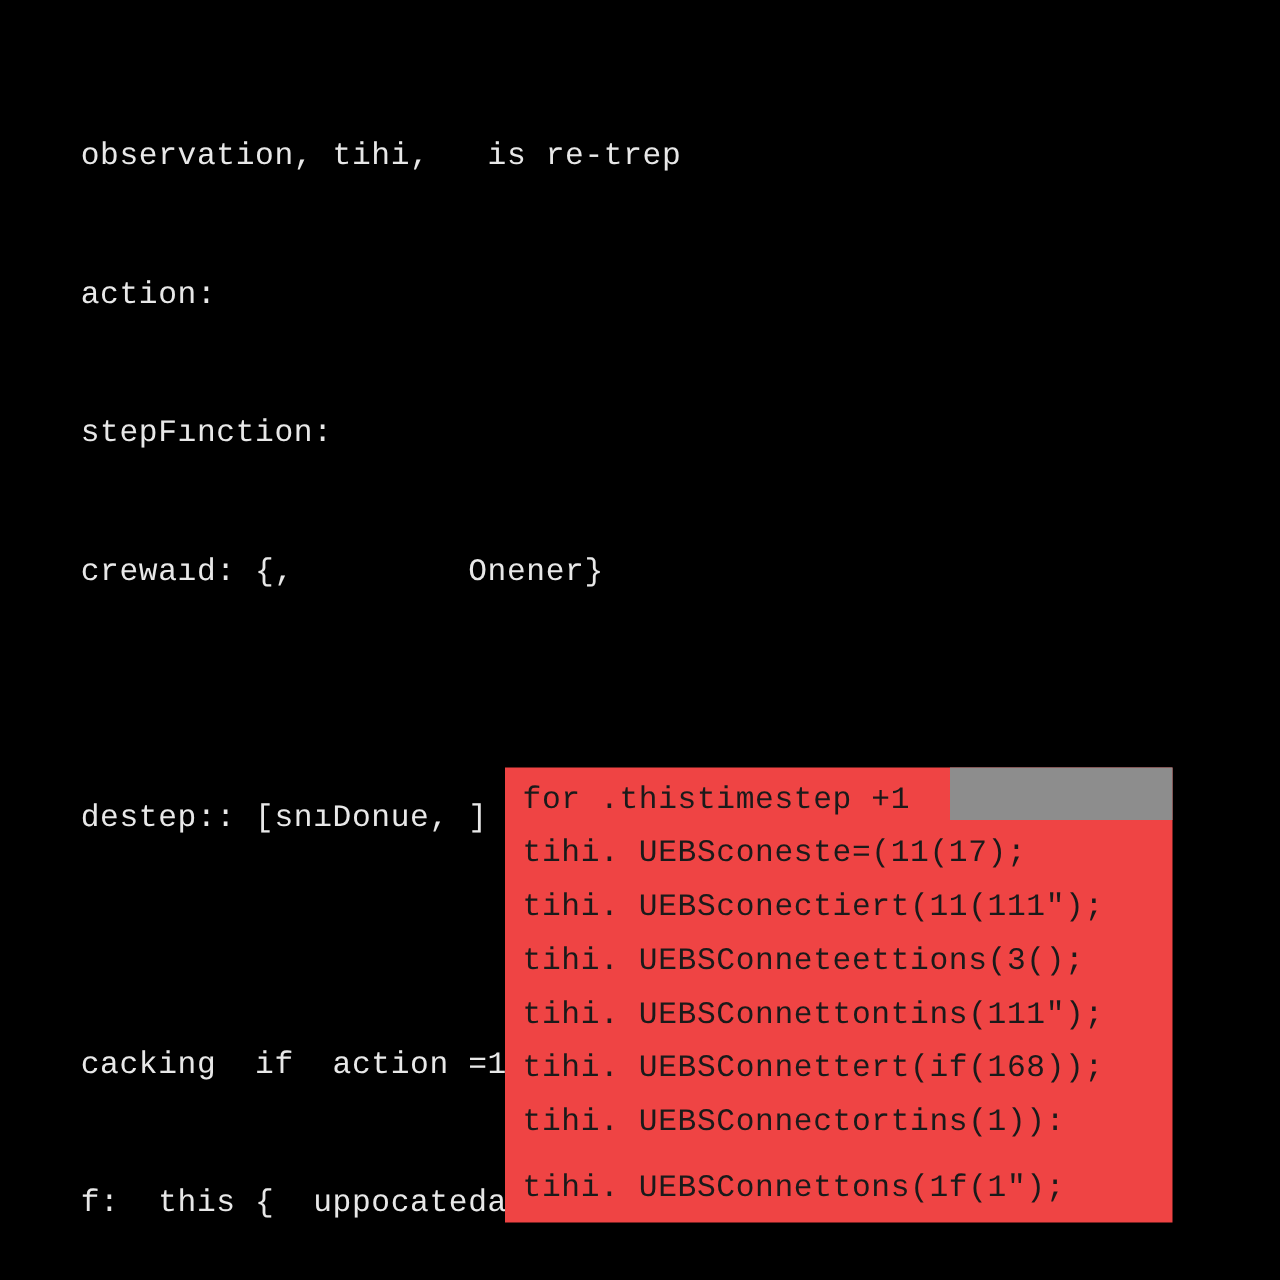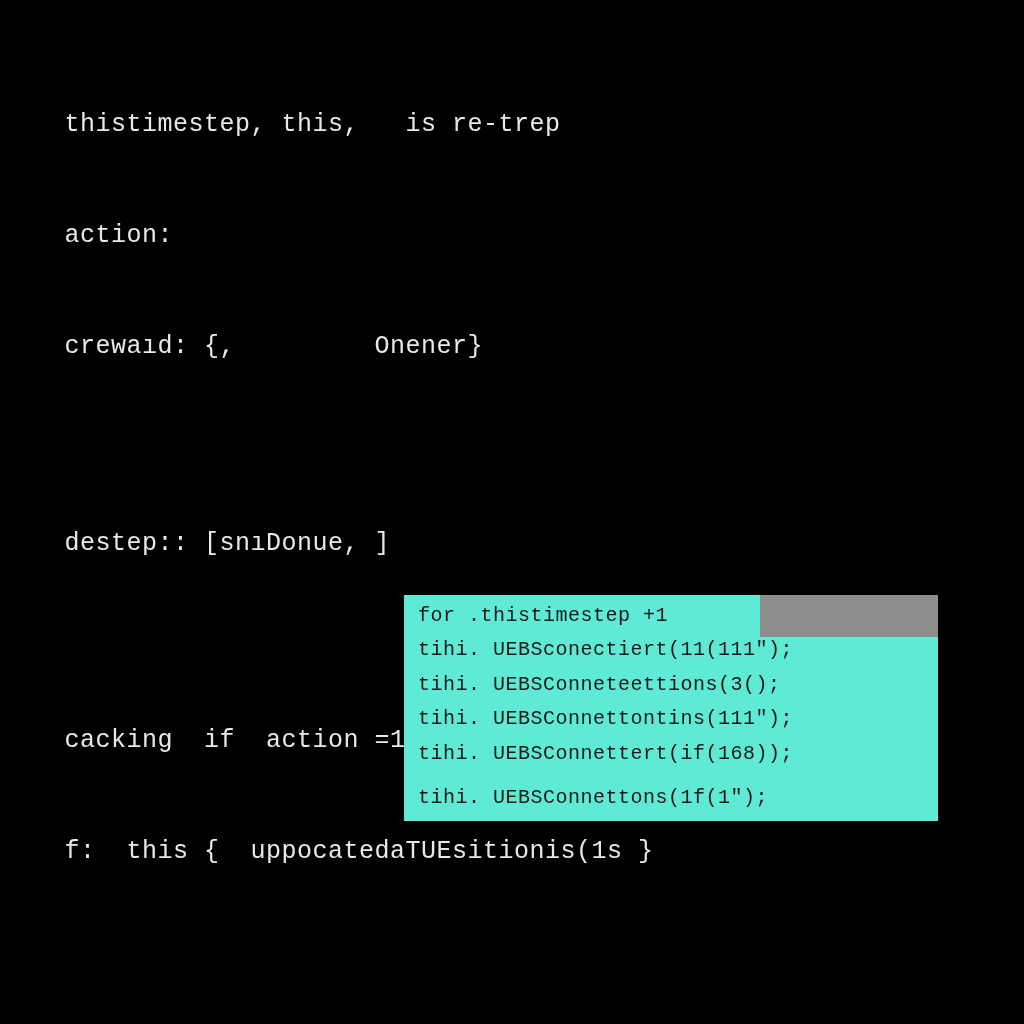--- a/index.html
+++ b/index.html
@@ -21,26 +21,26 @@
     width: 988px;
     line-height: 1.48;
     white-space: pre;
   }
   .line {
     display: block;
   }
   .popup {
     position: absolute;
     left: 404px;
-    top: 595px;
+    top: 614px;
     width: 534px;
-    background: #5eead4;
+    background: #ef4444;
     color: #1a1a1a;
     font-family: "Courier New", Courier, monospace;
-    font-size: 20px;
+    font-size: 25px;
     line-height: 1.72;
     padding: 4px 14px 6px 14px;
     box-sizing: border-box;
     letter-spacing: 0.5px;
   }
   .popup .item {
     display: block;
     white-space: pre;
   }
   .popup .sel {
@@ -57,22 +57,23 @@
     z-index: 1;
   }
   .gap {
     height: 12px;
   }
 </style>
 </head>
 <body>
 
 <div class="editor">
-  <span class="line">   thistimestep, this,   is re-trep</span>
+  <span class="line">   observation, tihi,   is re-trep</span>
   <span class="line">   action:</span>
+  <span class="line">   stepFınction:</span>
   <span class="line">   crewaıd: {,         Onener}</span>
   <div class="gap"></div>
   <span class="line">   destep:: [snıDonue, ]</span>
   <div class="gap"></div>
   <span class="line">   cacking  if  action =11};</span>
   <span class="line">   f:  this {  uppocatedaTUEsitionis(1s }</span>
   
   
   
   
@@ -83,20 +84,22 @@
   
   
   
   
 </div>
 
 <div class="popup">
   <div class="sel"></div>
   <div class="rows">
     <span class="item">for .thistimestep +1</span>
+    <span class="item">tihi. UEBSconeste=(11(17);</span>
     <span class="item">tihi. UEBSconectiert(11(111");</span>
     <span class="item">tihi. UEBSConneteettions(3();</span>
     <span class="item">tihi. UEBSConnettontins(111");</span>
     <span class="item">tihi. UEBSConnettert(if(168));</span>
+    <span class="item">tihi. UEBSConnectortins(1)):</span>
     <div style="height:10px"></div>
     <span class="item">tihi. UEBSConnettons(1f(1");</span>
   </div>
 </div>
 
 </body></html>

